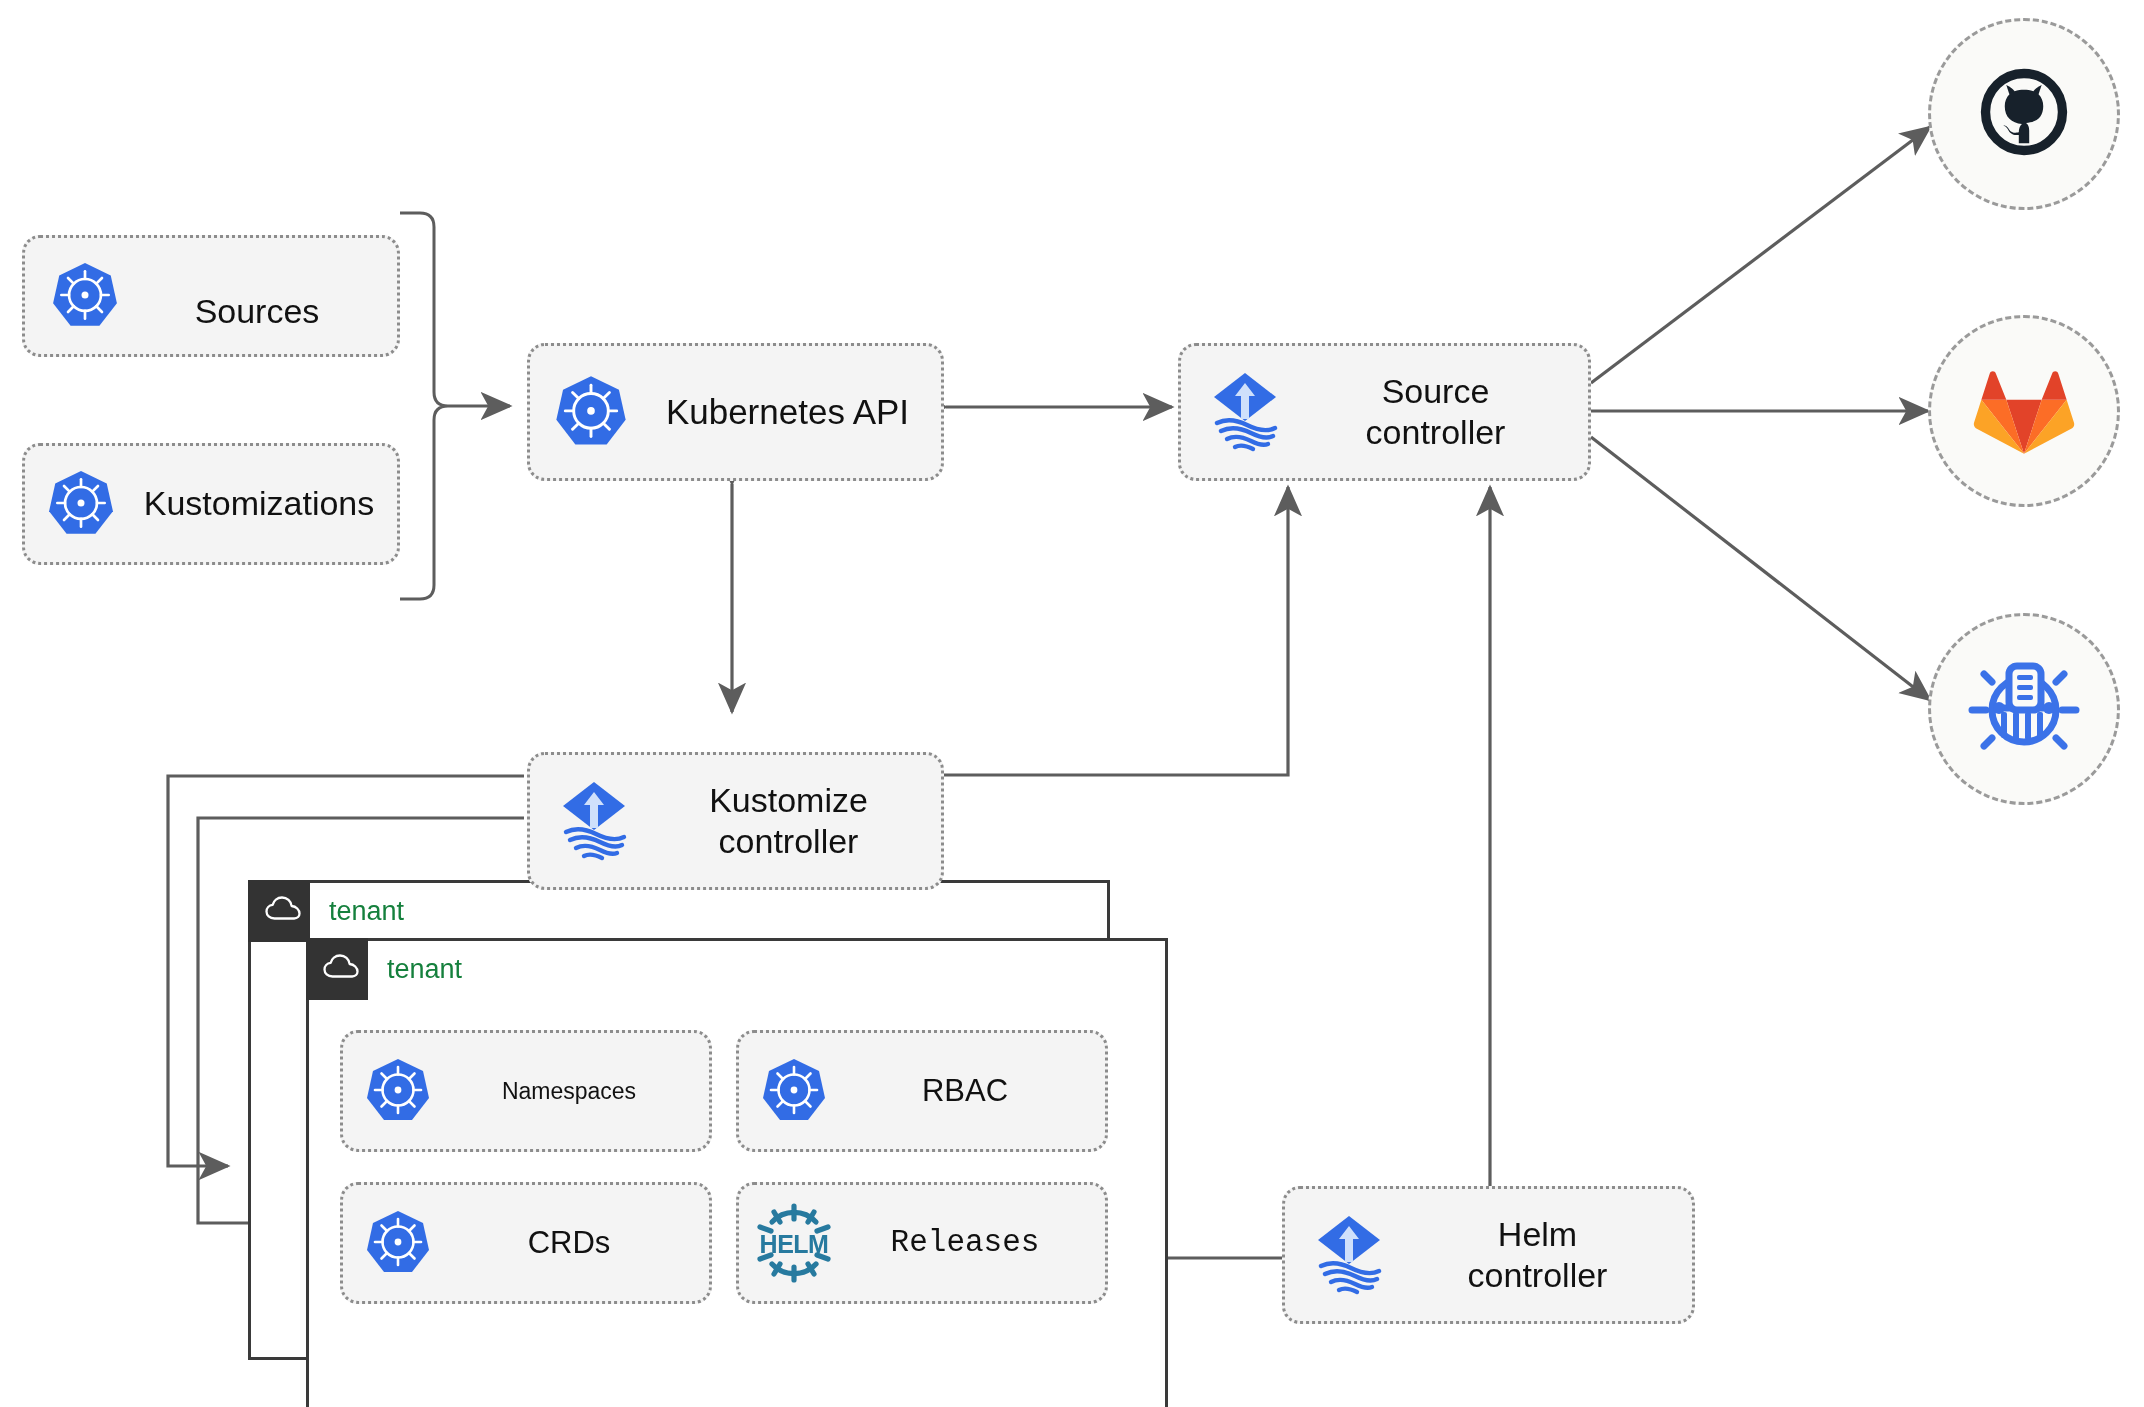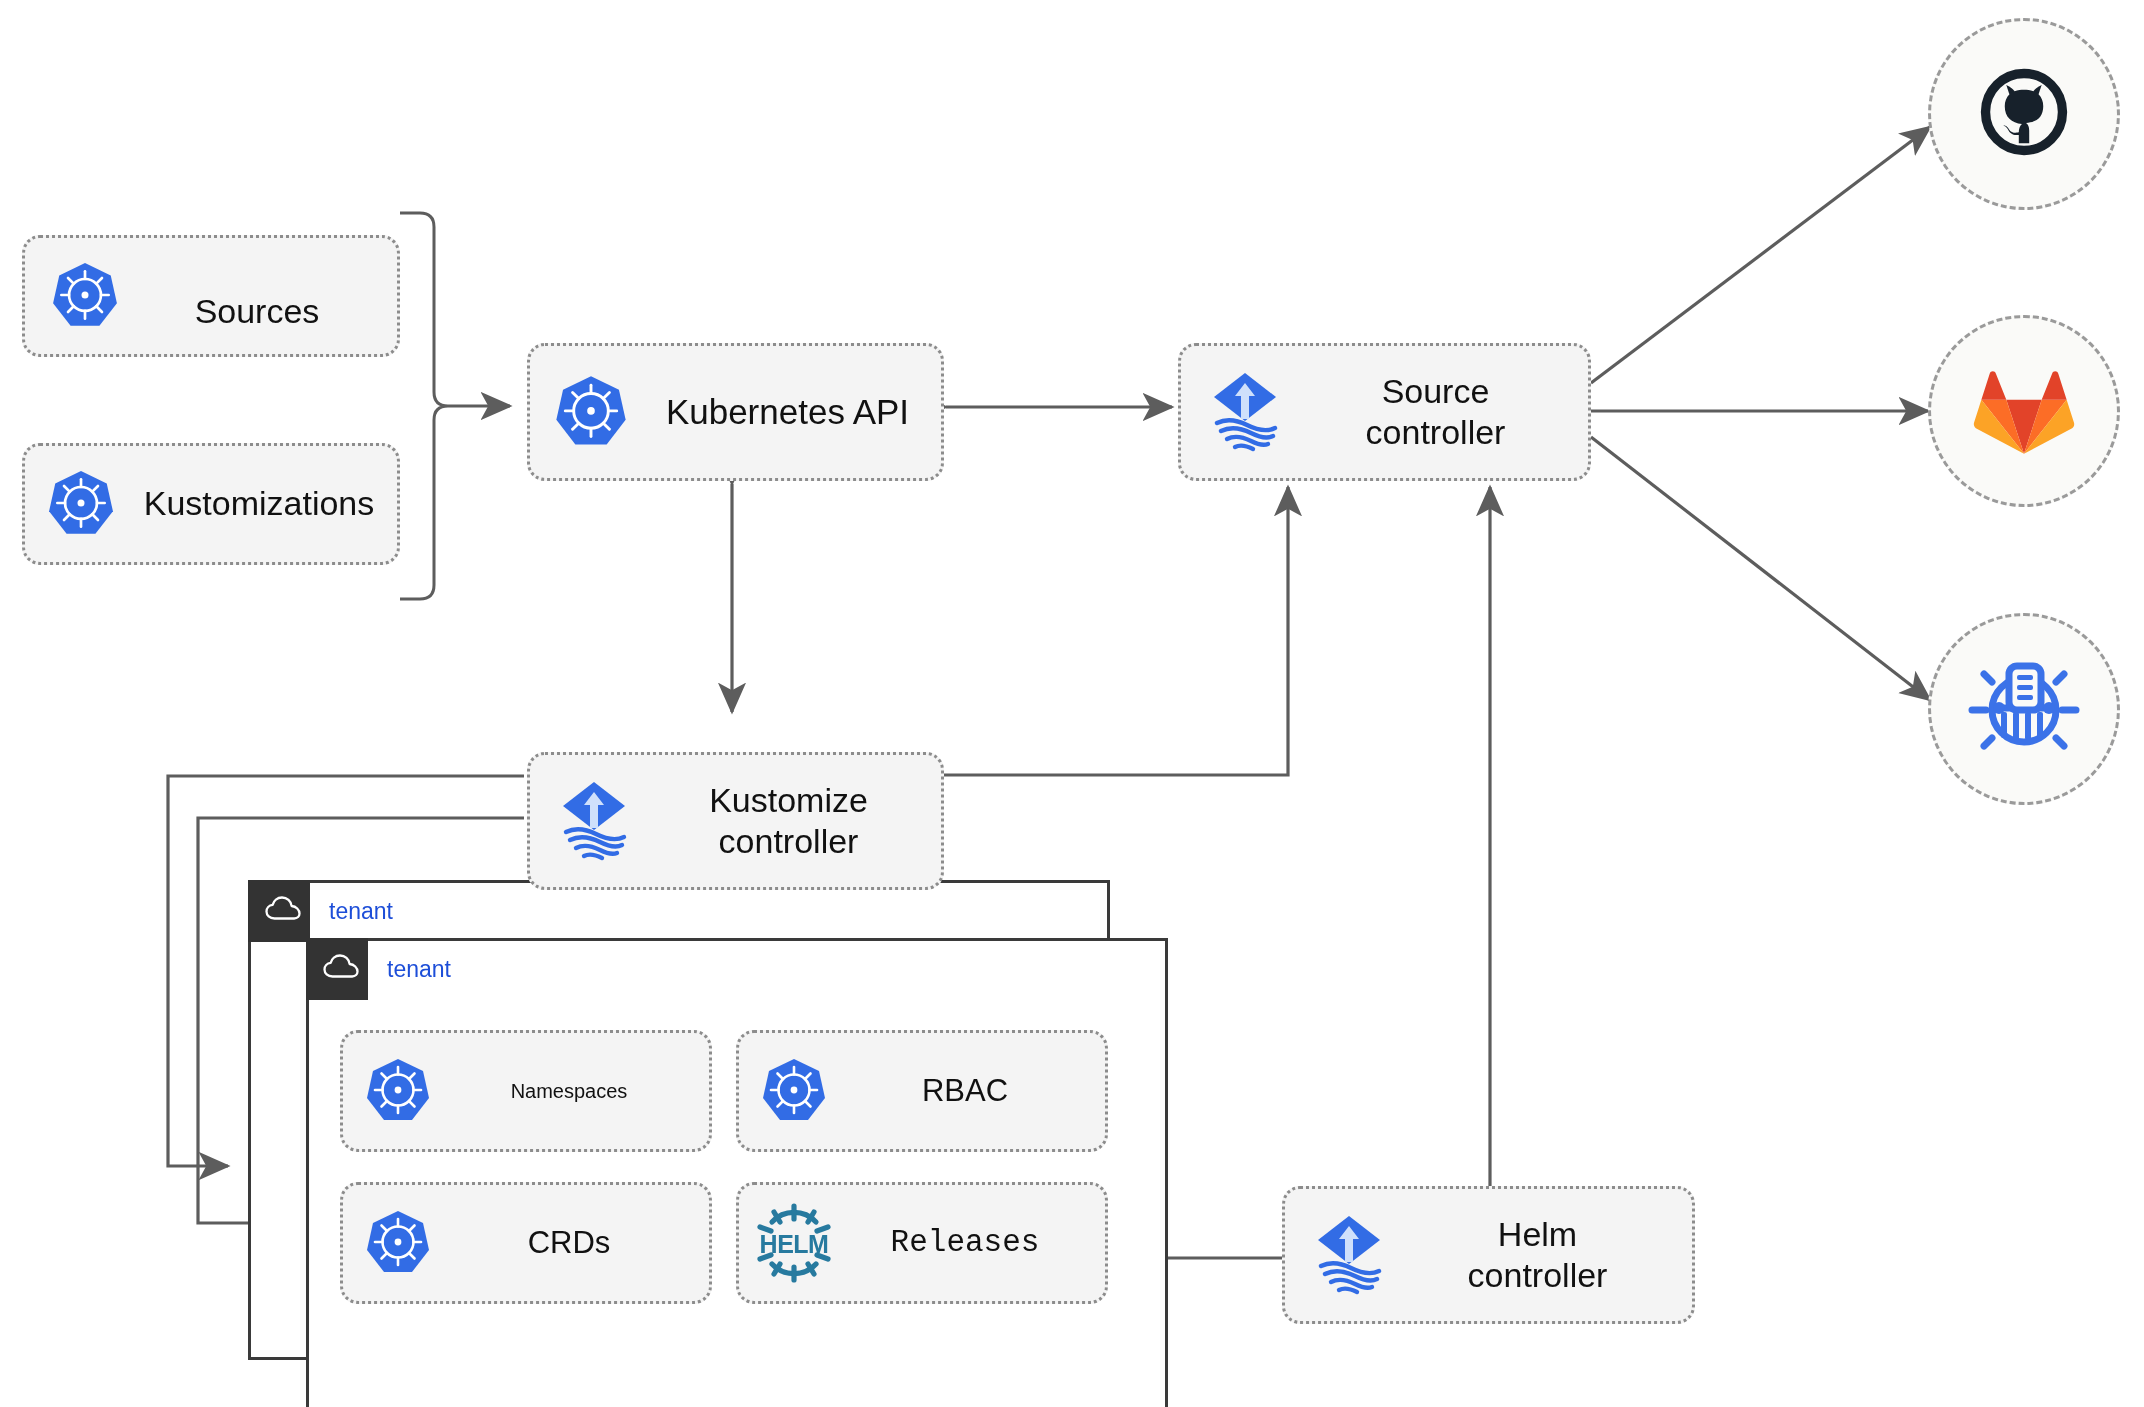--- a/index.html
+++ b/index.html
@@ -50,22 +50,22 @@
     position:absolute;
     top:-3px;left:-3px;
     height:62px;
     background:#333333;
     display:flex;align-items:center;
     padding:0 0 0 16px;
     box-sizing:border-box;
   }
   .tenant-title{
     position:absolute;
-    color:#1d4ed8;
-    font-size:23px;
+    color:#15803d;
+    font-size:27px;
     line-height:62px;
   }
 
   svg.wires{position:absolute;left:0;top:0;width:2144px;height:1407px;pointer-events:none;}
 </style>
 </head>
 <body>
 
 <div id="stage">
 
@@ -144,21 +144,21 @@
             <path d="M32,48.5 L32,56"></path>
           <path d="M16.5,33 L9,33"></path>
             <path d="M47.5,33 L55,33"></path>
           <path d="M21,22 L15.5,16.5"></path>
             <path d="M43,44 L48.5,49.5"></path>
           <path d="M43,22 L48.5,16.5"></path>
             <path d="M21,44 L15.5,49.5"></path>
         </g>
       </svg>
     </span>
-    <span class="lbl" style="font-size:20px;padding-right:24px;">Namespaces</span>
+    <span class="lbl" style="font-size:23px;padding-right:24px;">Namespaces</span>
   </div>
 
   <div class="node" style="left:340px;top:1182px;width:372px;height:122px;">
     <span class="ico" style="width:110px;">
       <svg width="64" height="68" viewBox="0 0 64 68">
         <path d="M32,2 L57,14 L63,41 L46,63 L18,63 L1,41 L7,14 Z" fill="#326ce5"></path>
         <g fill="none" stroke="#ffffff" stroke-width="2.6" stroke-linecap="round">
           <circle cx="32" cy="33" r="15.5"></circle>
           <circle cx="32" cy="33" r="3.4" fill="#ffffff" stroke="none"></circle>
           <path d="M32,17.5 L32,10"></path>

